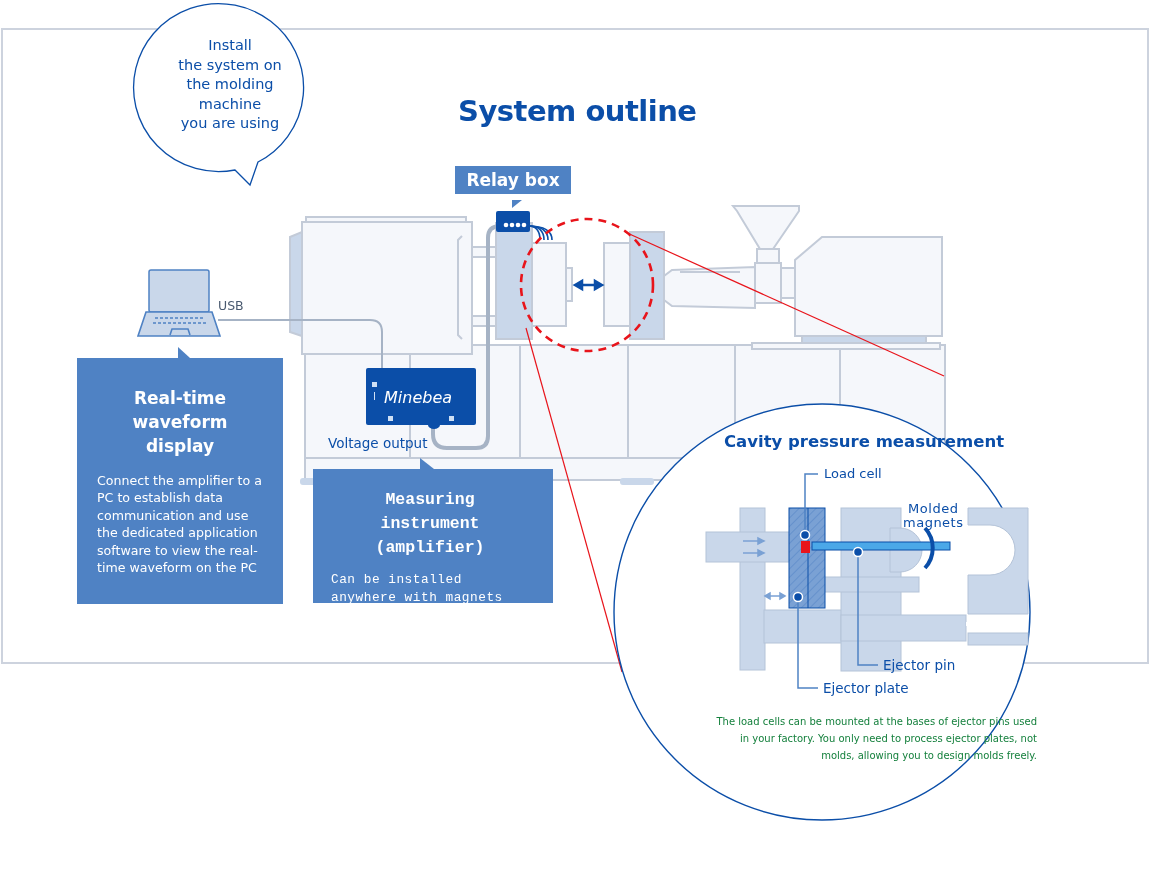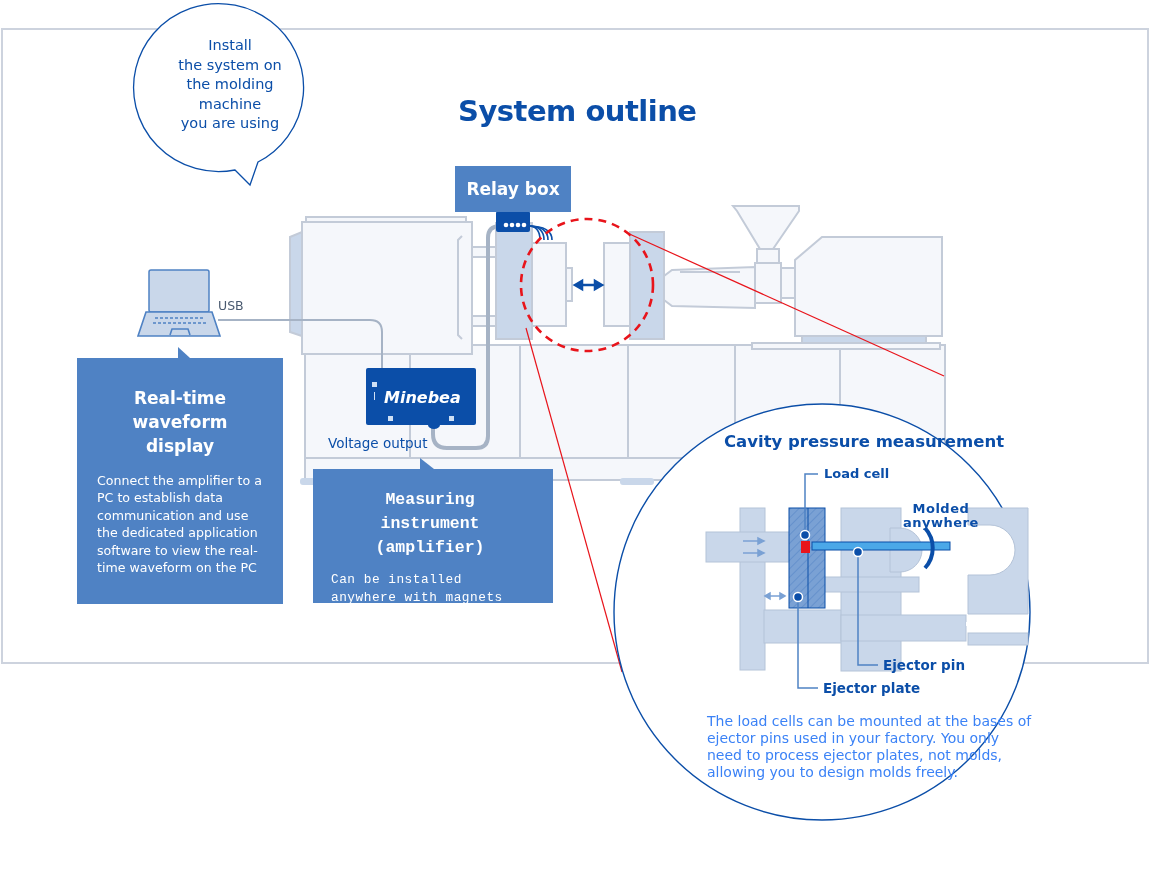--- a/index.html
+++ b/index.html
@@ -7,36 +7,36 @@
          font-family:"DejaVu Sans", "Liberation Sans", sans-serif; }
   .frame { position:absolute; left:1px; top:28px; width:1148px; height:636px;
            border:2px solid #cdd3de; box-sizing:border-box; background:#fff; }
   svg.scene { position:absolute; left:0; top:0; }
   .title { position:absolute; left:458px; top:94px; font-size:29px; font-weight:bold;
            color:#0b4ea8; letter-spacing:-0.5px; }
   .bubble-text { position:absolute; left:165px; top:36px; width:130px; text-align:center;
            font-size:14.5px; line-height:19.5px; color:#0b4ea8; }
   .callout { position:absolute; background:#4f82c4; color:#fff; box-sizing:border-box; }
   .callout .h { font-weight:bold; text-align:center; }
-  .relay { left:455px; top:166px; width:116px; height:46px; font-size:17px; font-weight:bold;
+  .relay { left:455px; top:166px; width:116px; height:28px; font-size:17px; font-weight:bold;
            display:flex; align-items:center; justify-content:center; }
   .rt { left:77px; top:358px; width:206px; height:246px; padding:28px 14px 0 20px; }
   .rt .h { font-size:17px; line-height:24px; padding-right:6px; }
   .rt .p { font-size:12.6px; line-height:17.4px; margin-top:14px; }
   .mi { left:313px; top:469px; width:240px; height:134px; padding:19px 24px 0 18px;font-family:Liberation Mono, monospace; }
   .mi .h { font-size:16.5px; line-height:24px; }
   .mi .p { font-size:12.8px; line-height:18px; margin-top:11px; letter-spacing:0.5px; }
   .usb { position:absolute; left:218px; top:298px; font-size:12.5px; color:#4a5a70; }
   .volt { position:absolute; left:328px; top:435px; font-size:13.5px; color:#0b4ea8; }
-  .minebea { position:absolute; left:384px; top:388px; font-size:16px; font-weight:bold;
+  .minebea { position:absolute; left:384px; top:388px; font-size:16px; font-weight:normal;
              font-style:italic; color:#fff; }
   .cav-title { position:absolute; left:724px; top:432px; font-size:16.5px; font-weight:bold; color:#0b4ea8; }
-  .lbl { position:absolute; font-size:13px; font-weight:bold; color:#0b4ea8; line-height:14px; }
-  .cav-desc { position:absolute; left:707px; top:713px; width:330px; font-size:14px;
-              line-height:17px; color:#3b82f6; }
+  .lbl { position:absolute; font-size:13px; font-weight:normal; color:#0b4ea8; line-height:14px; }
+  .cav-desc { position:absolute; left:707px; top:713px; width:330px; font-size:10px;
+              line-height:17px; color:#15803d;text-align:right; }
 </style>
 </head>
 <body>
 
 <div class="frame"></div>
 
 <svg class="scene" width="1152" height="870">
 
   <g fill="#f5f7fb" stroke="#c3cbd8" stroke-width="2">
     <rect x="305" y="345" width="640" height="135"></rect>
@@ -197,17 +197,17 @@
 
 <div class="callout mi">
   <div class="h">Measuring instrument (amplifier)</div>
   <div class="p">Can be installed anywhere with magnets</div>
 </div>
 
 <div class="cav-title">Cavity pressure measurement</div>
 <div class="lbl" style="left:824px; top:467px;">Load cell</div>
 <div class="lbl" style="left:903px; top:502px; text-align:center; letter-spacing:0.5px;">
   <div>Molded</div>
-  <div>anywhere</div>
+  <div>magnets</div>
 </div>
 <div class="lbl" style="left:883px; top:658px; font-size:13.5px;">Ejector pin</div>
 <div class="lbl" style="left:823px; top:681px; font-size:13.5px;">Ejector plate</div>
 <div class="cav-desc">The load cells can be mounted at the bases of ejector pins used in your factory. You only need to process ejector plates, not molds, allowing you to design molds freely.</div>
 
 </body></html>

